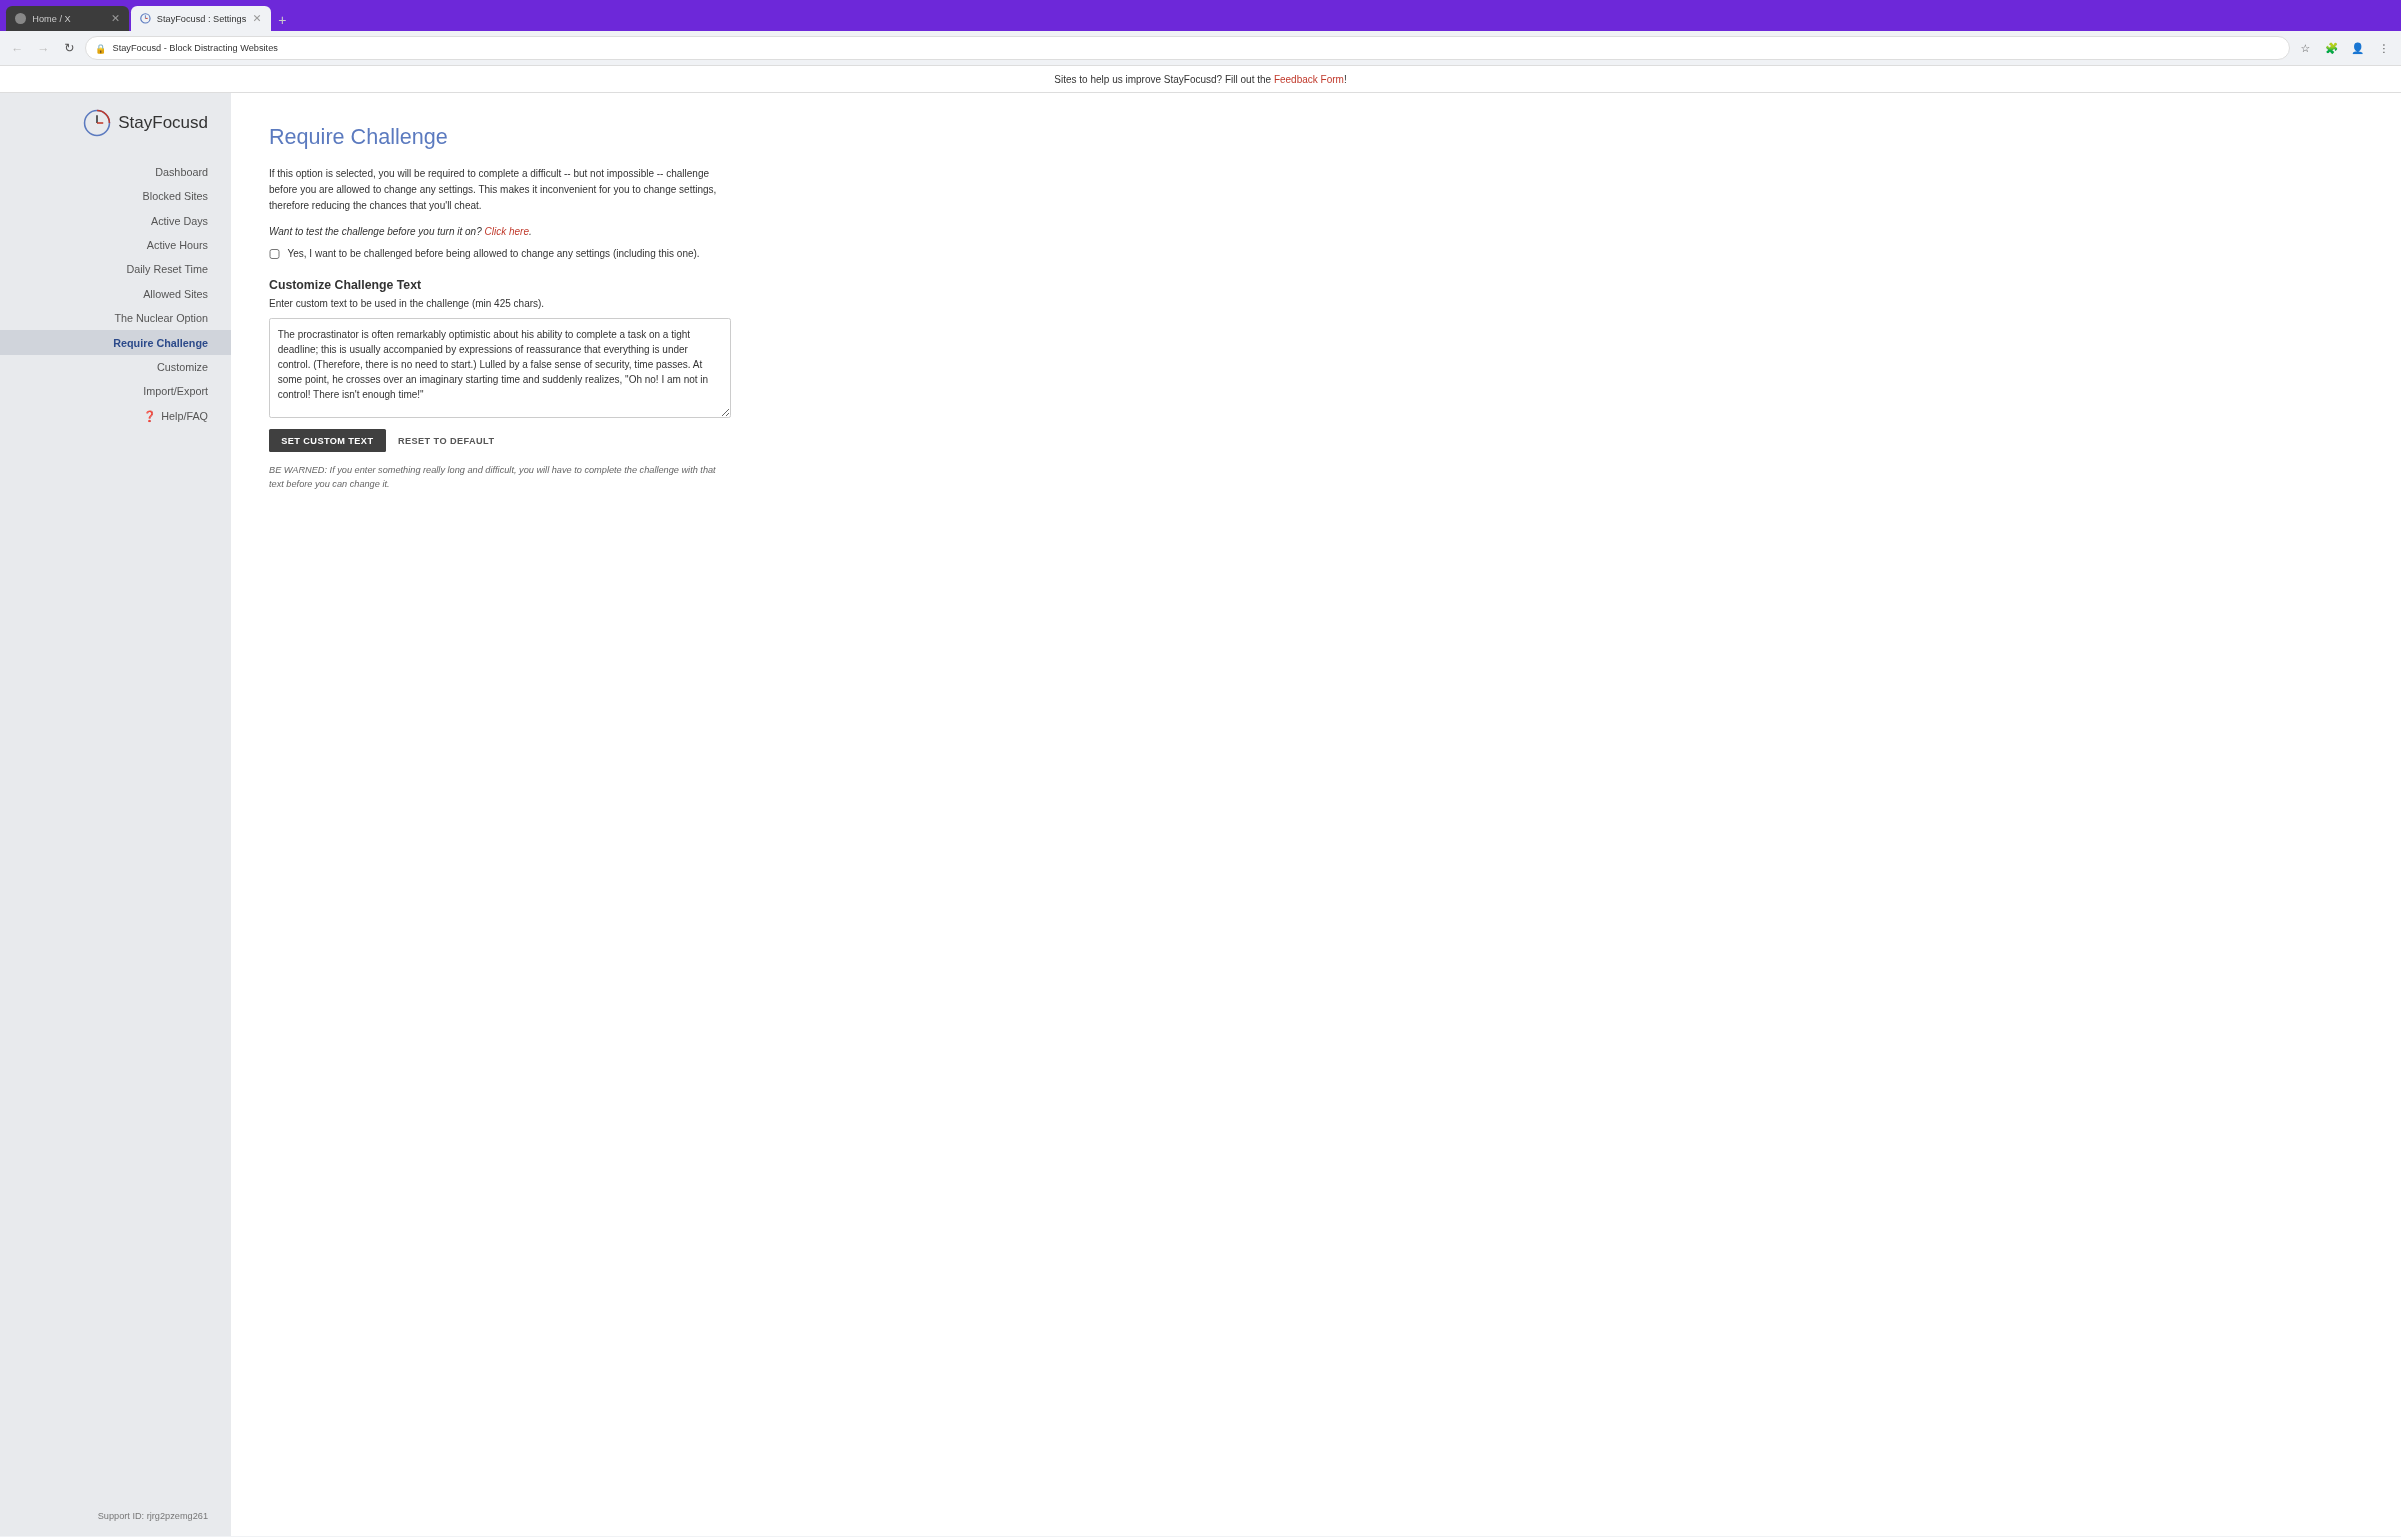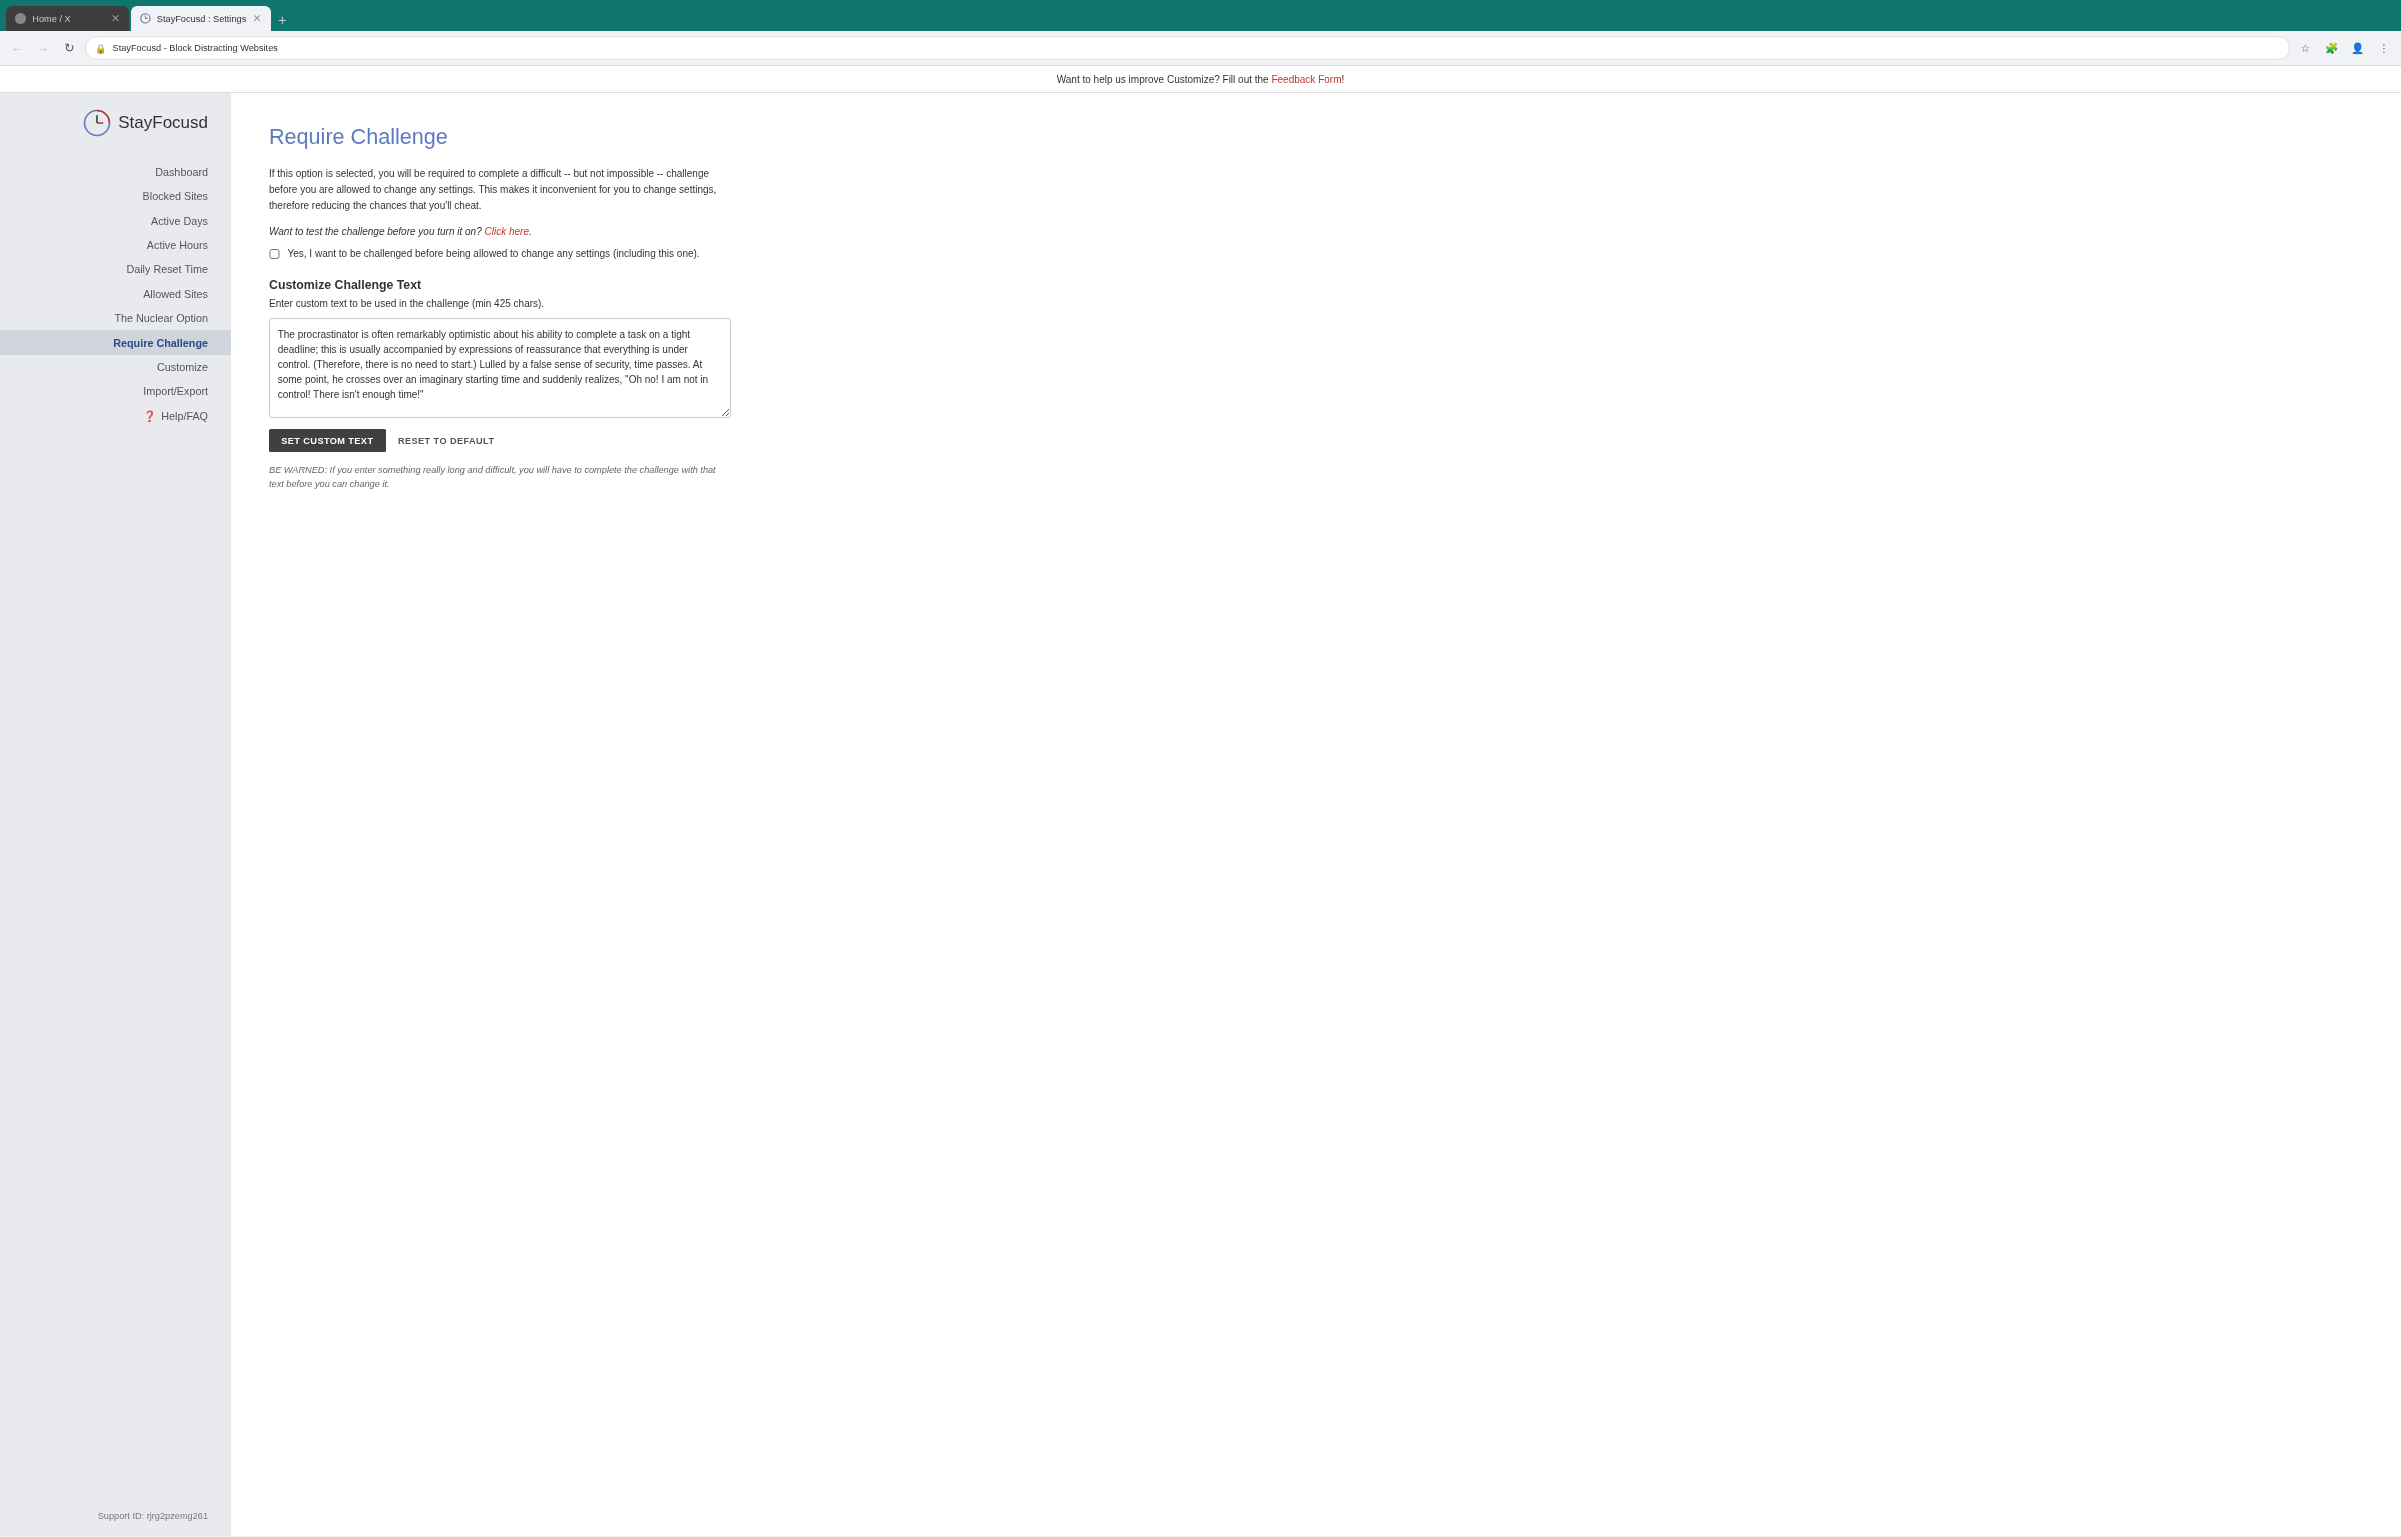--- a/index.html
+++ b/index.html
@@ -1,19 +1,19 @@
 <!DOCTYPE html>
 <html style="font-size:12.3px"><head>
   <meta charset="utf-8">
   <style>
     * { box-sizing: border-box; margin: 0; padding: 0; }
     body { font-family: Arial, sans-serif; font-size: 10px; background: #f0f2f5; color: #333; }
 
     
-    .browser-chrome { background: #0f766e; }
+    .browser-chrome { background: #6d28d9; }
     .tab-bar { display: flex; align-items: flex-end; padding: 6.2px 6.2px 0; gap: 1.5px; height: 31px; }
     .tab { display: flex; align-items: center; background: #3c3c3c; border-radius: 6.2px 6.2px 0 0; padding: 0 9.2px; height: 24.6px; min-width: 123px; max-width: 169px; color: #ccc; font-size: 9.2px; gap: 6.2px; cursor: pointer; }
     .tab.active { background: #f0f2f5; color: #333; }
     .tab-favicon { width: 10.8px; height: 10.8px; flex-shrink: 0; }
     .tab-label { flex: 1; white-space: nowrap; overflow: hidden; text-overflow: ellipsis; font-size: 9.2px; }
     .tab-close { color: #999; font-size: 10.8px; cursor: pointer; flex-shrink: 0; }
     .tab-new { color: #ccc; font-size: 14px; cursor: pointer; padding: 3.1px 6.2px; }
     .tab-left-icon { width: 10.8px; height: 10.8px; background: #888; border-radius: 50%; flex-shrink: 0; }
 
     .address-bar-row { background: #f0f2f5; display: flex; align-items: center; padding: 4.6px 6.2px; gap: 4.6px; height: 35px; border-bottom: 0.8px solid #ddd; }
@@ -98,21 +98,21 @@
     <div class="address-right-icons">
       <button class="address-icon-btn">☆</button>
       <button class="address-icon-btn">🧩</button>
       <button class="address-icon-btn">👤</button>
       <button class="address-icon-btn">⋮</button>
     </div>
   </div>
 </div>
 
 <div class="feedback-bar">
-  <span>Want to help us improve Customize? Fill out the </span><a href="#">Feedback Form</a><span>!</span>
+  <span>Sites to help us improve StayFocusd? Fill out the </span><a href="#">Feedback Form</a><span>!</span>
 </div>
 
 <div class="main-layout">
 
   <div class="sidebar">
     <div class="sidebar-logo">
       <svg class="clock-icon" viewBox="0 0 36 36" xmlns="http://www.w3.org/2000/svg">
         <circle cx="18" cy="18" r="16" fill="none" stroke="#5b7abf" stroke-width="2"></circle>
         <circle cx="18" cy="18" r="16" fill="none" stroke="#c0392b" stroke-width="2" stroke-dasharray="25 75" stroke-dashoffset="25"></circle>
         <line x1="18" y1="18" x2="18" y2="8" stroke="#333" stroke-width="2"></line>

